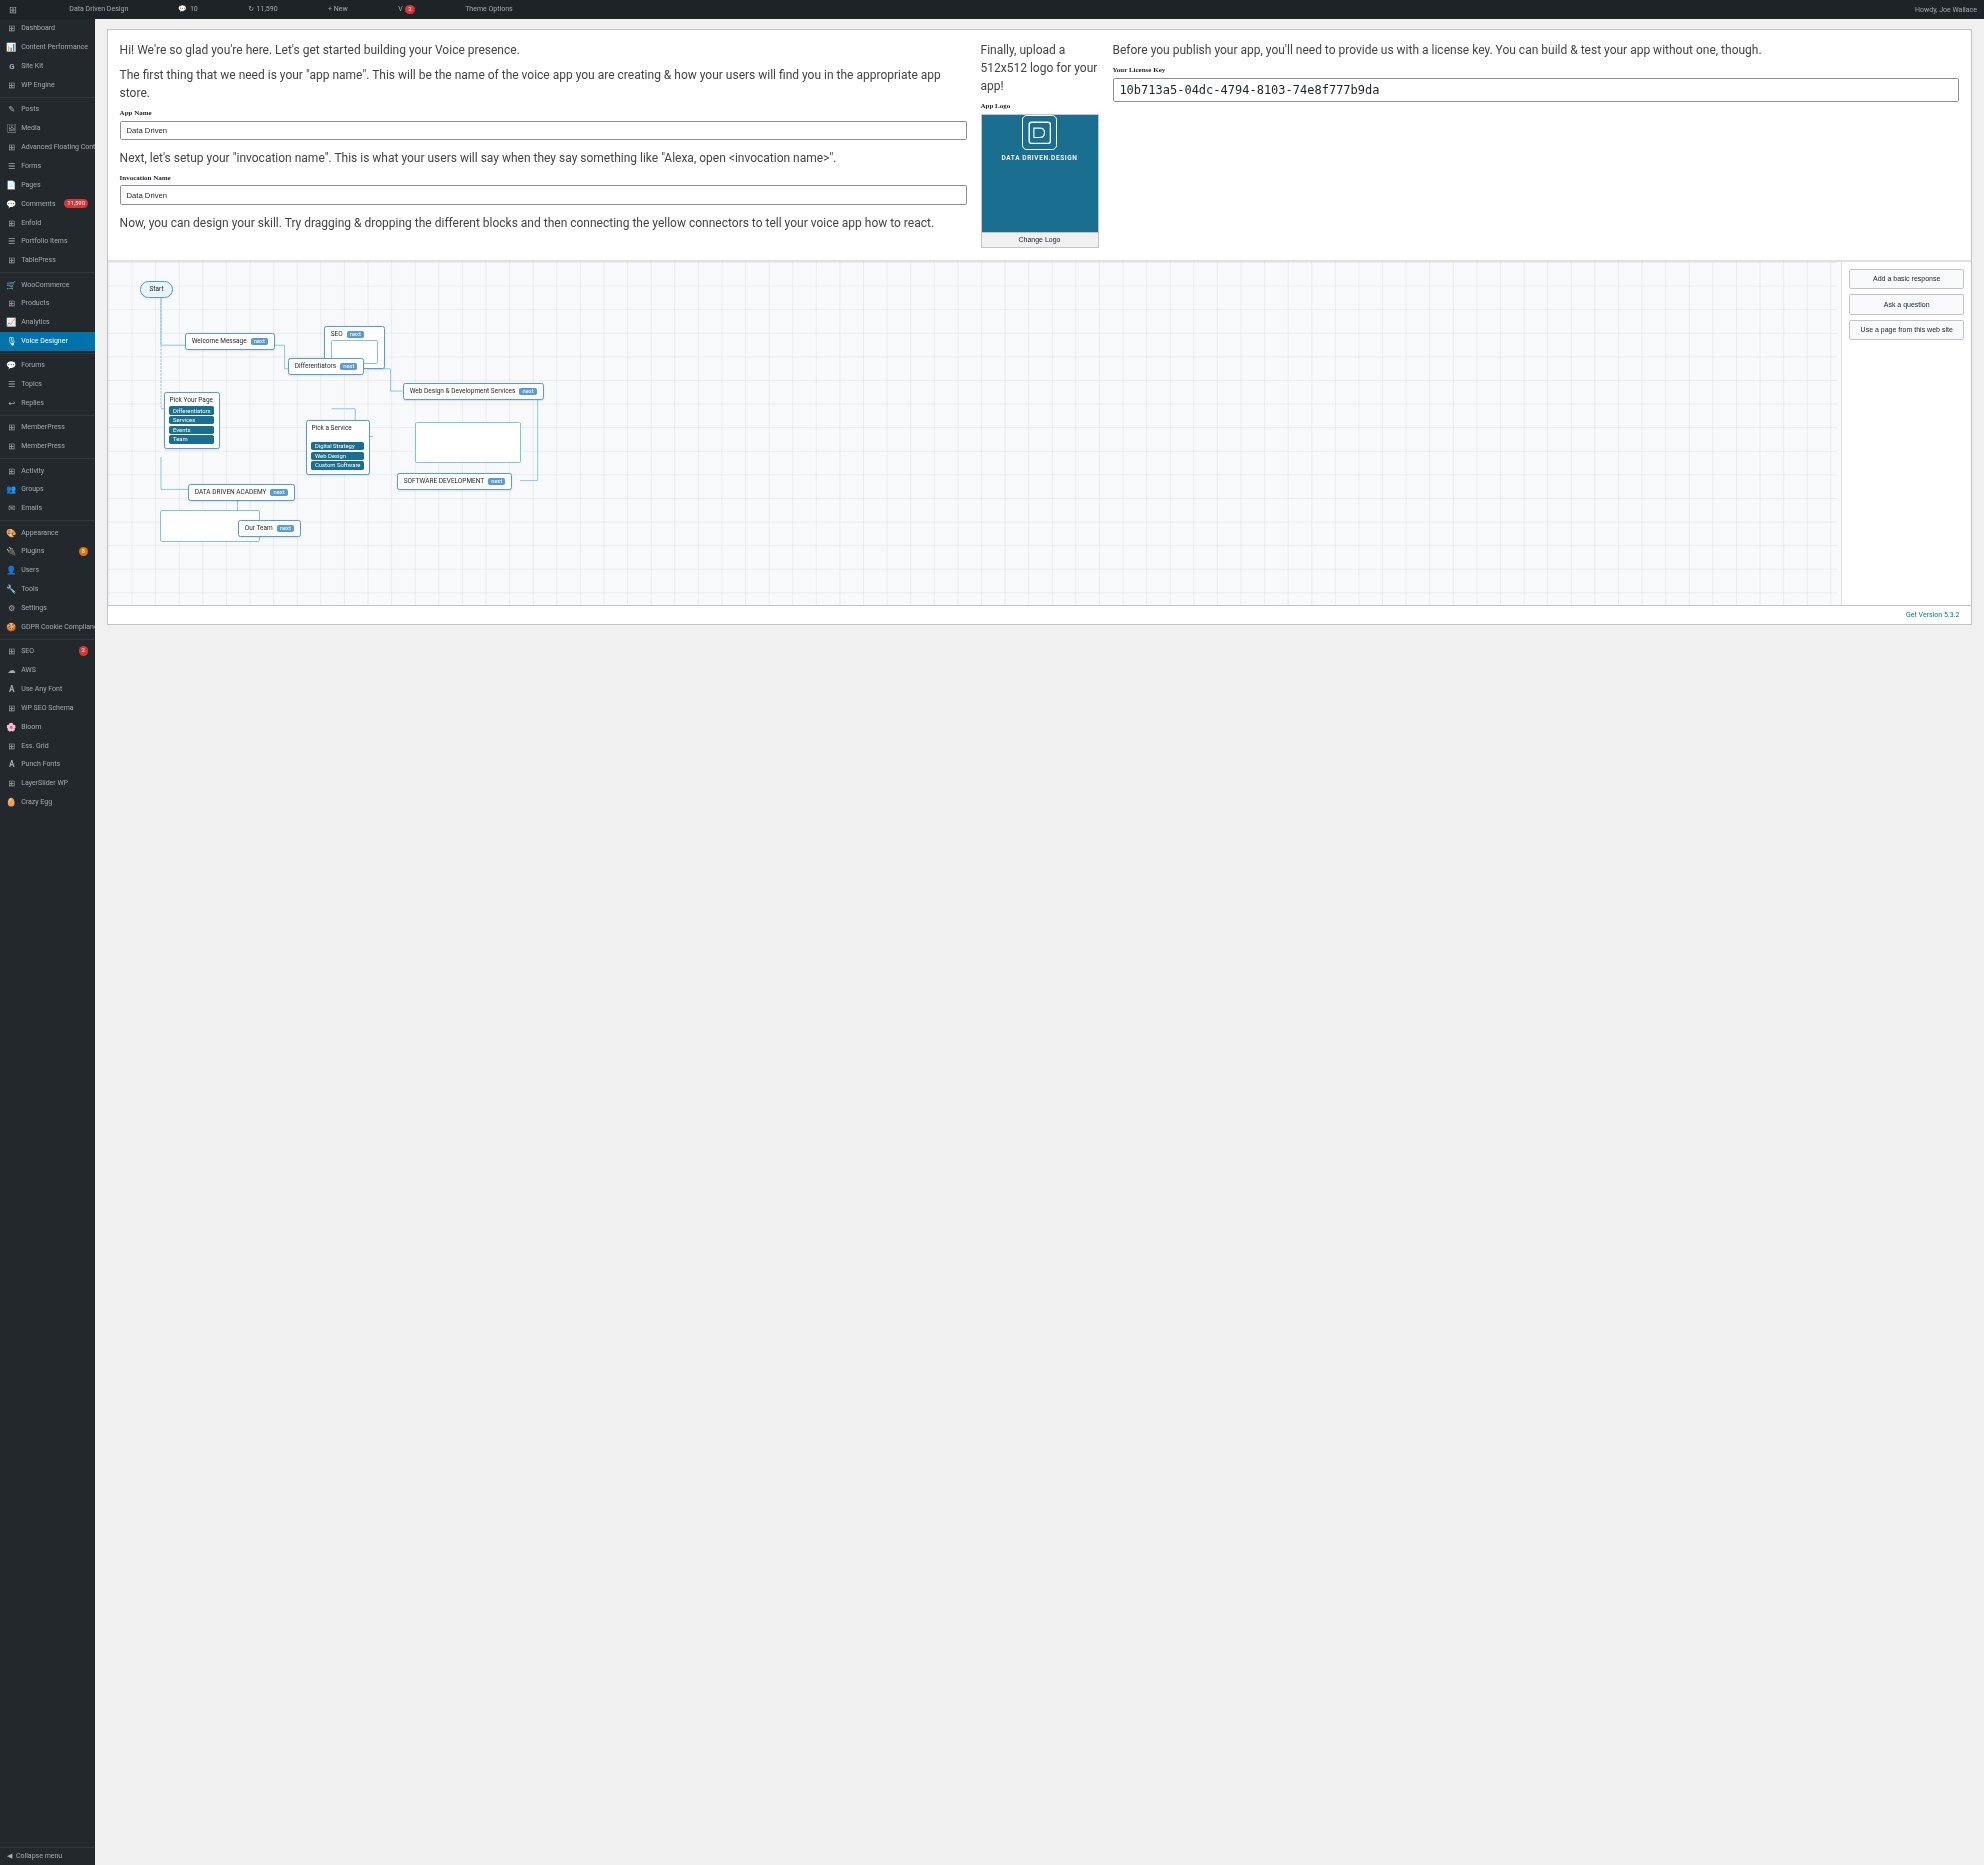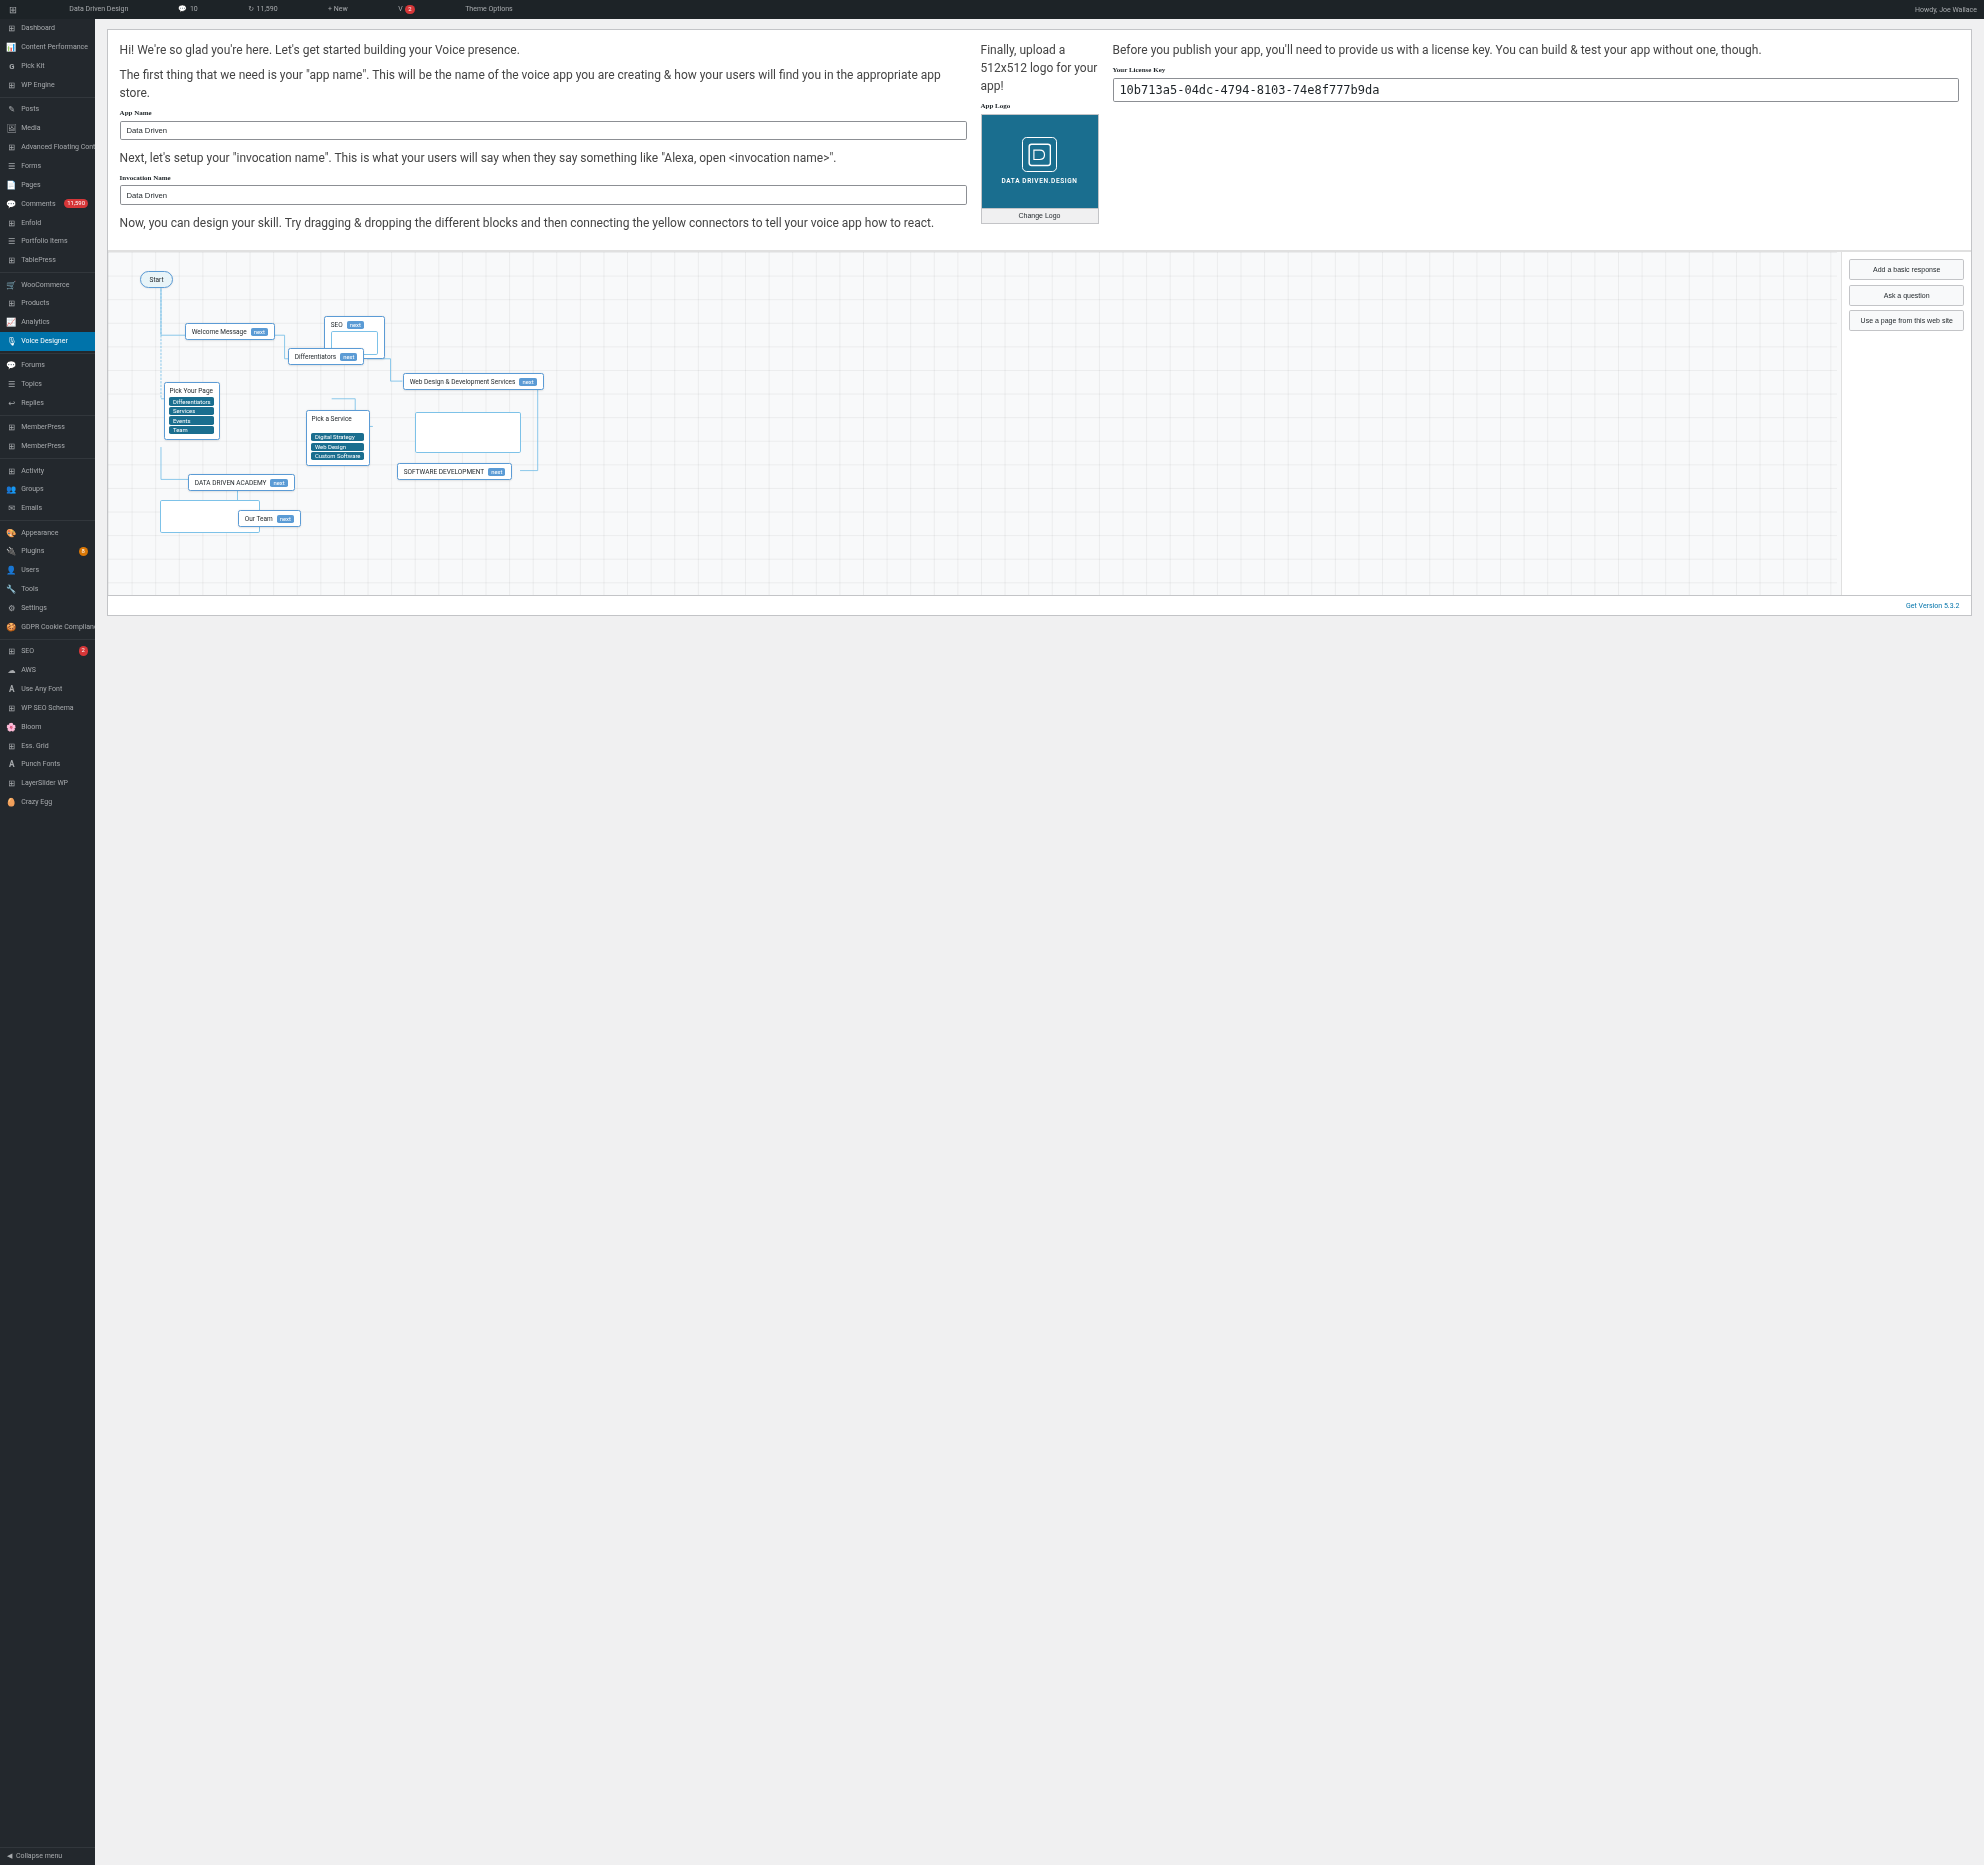--- a/index.html
+++ b/index.html
@@ -118,22 +118,22 @@
       border-radius: 1.8px;
       font-size: 7.7px;
       color: #1d2327;
       background: #fff;
     }
 
     
     .app-logo-container {
       border: 0.6px solid #c3c4c7;
       background: #1a6e8f;
-      display: flex; flex-direction: column; align-items: center; justify-content: center;
-      height: 95px;
+      display: flex; flex-direction: column; align-items: center; justify-content: flex-start;
+      height: 119px;
       color: #fff;
     }
     .app-logo-inner {
       display: flex; flex-direction: column; align-items: center; justify-content: center;
       gap: 4.7px;
     }
     .app-logo-icon {
       width: 35px; height: 35px;
       border: 1.8px solid #fff;
       border-radius: 4.7px;
@@ -291,21 +291,21 @@
     <div class="menu-item">
       <span class="menu-icon">⊞</span>
       <span class="menu-label">Dashboard</span>
     </div>
     <div class="menu-item">
       <span class="menu-icon">📊</span>
       <span class="menu-label">Content Performance</span>
     </div>
     <div class="menu-item">
       <span class="menu-icon" style="font-weight:700;font-size:7.7px;">G</span>
-      <span class="menu-label">Pick Kit</span>
+      <span class="menu-label">Site Kit</span>
     </div>
     <div class="menu-item">
       <span class="menu-icon">⊞</span>
       <span class="menu-label">WP Engine</span>
     </div>
     <div class="menu-separator"></div>
     <div class="menu-item">
       <span class="menu-icon">✎</span>
       <span class="menu-label">Posts</span>
     </div>

